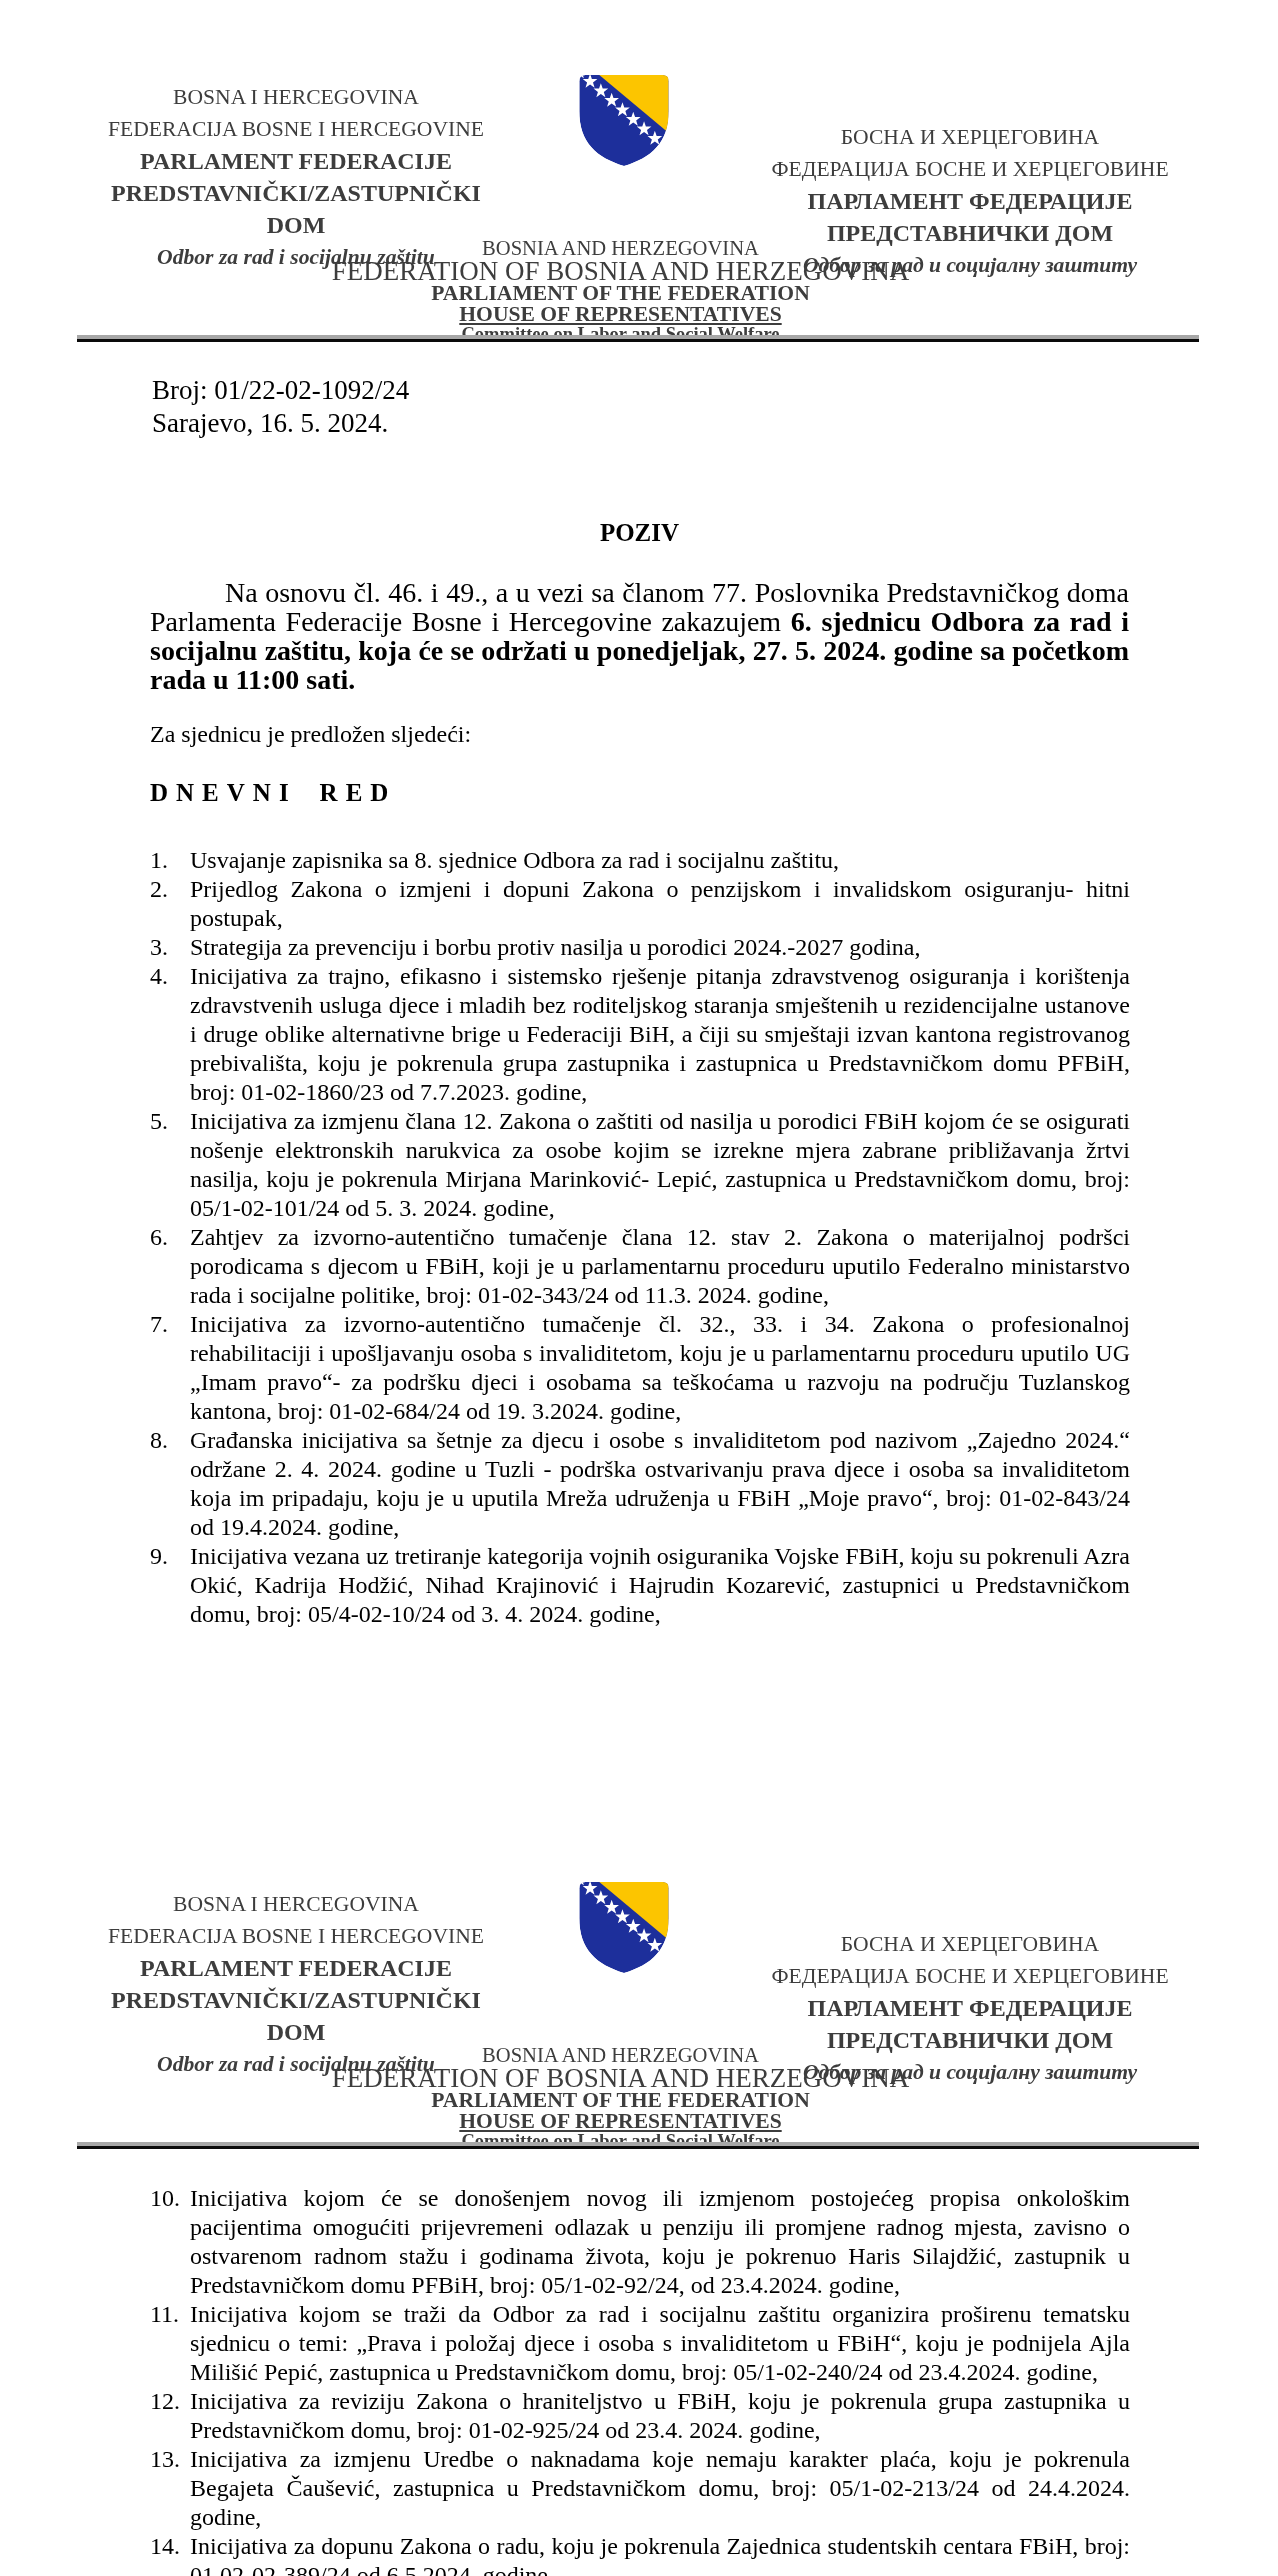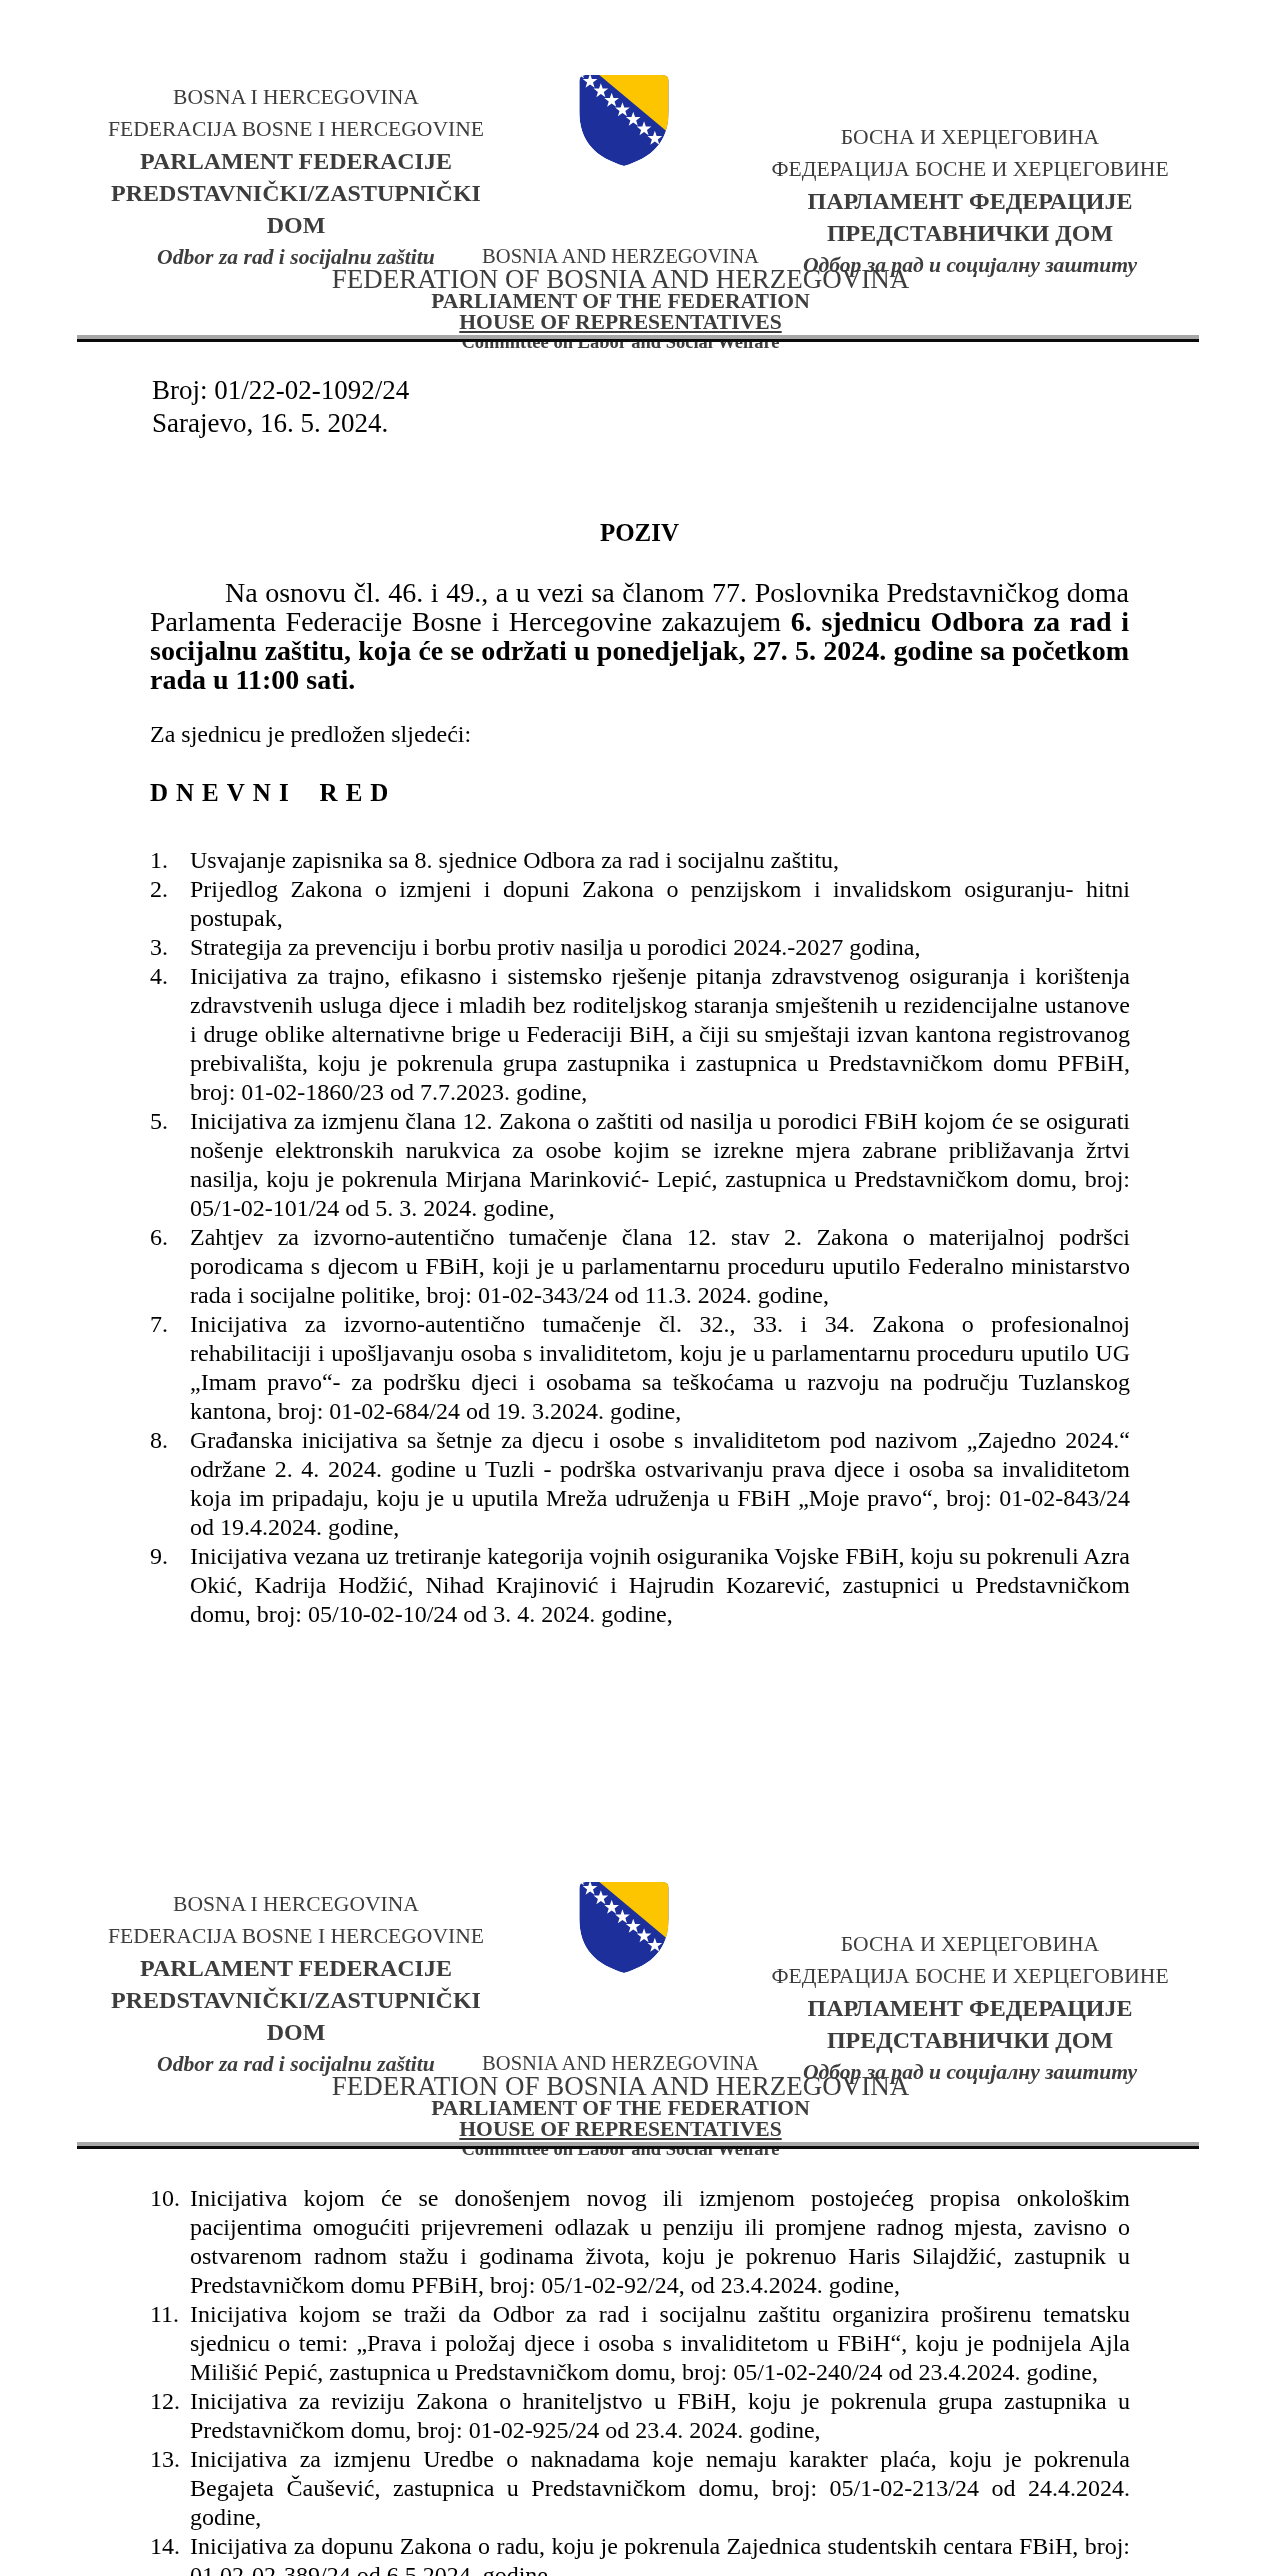--- a/index.html
+++ b/index.html
@@ -10,21 +10,21 @@
   }
   
   .lh-col{position:absolute;text-align:center;color:#3d3d3d;}
   .lh-left{top:81px;left:85px;width:422px;}
   .lh-right{top:81px;left:760px;width:420px;margin-top:40px;}
   .lh-l1,.lh-l2{font-size:21.6px;line-height:32px;font-weight:normal;}
   .lh-l3,.lh-l4{font-size:24px;line-height:32px;font-weight:bold;}
   .lh-l5{font-size:21.6px;line-height:32px;font-weight:bold;font-style:italic;}
   .coa{position:absolute;left:579px;top:75px;width:90px;height:91px;}
   .lh-en{position:absolute;top:236px;left:149px;width:943px;text-align:center;color:#3d3d3d;}
-  .en-l1{font-size:20.6px;line-height:24px;margin-top:8px;}
+  .en-l1{font-size:20.6px;line-height:24px;}
   .en-l2{font-size:27px;line-height:23px;}
   .en-l3{font-size:21.6px;line-height:21.6px;font-weight:bold;}
   .en-l4{font-size:21.6px;line-height:19.6px;font-weight:bold;text-decoration:underline;}
   .en-l5{font-size:18.5px;line-height:20.6px;font-weight:bold;}
   .rule{position:absolute;left:77px;width:1122px;height:7.2px;top:335px;}
   .rule .g{height:3.6px;background:#a7a7a7;}
   .rule .b{height:3.6px;background:#0a0a0a;}
   
   .doc-meta{position:absolute;left:152px;top:374px;font-size:27px;line-height:33px;}
   .addressee{position:absolute;left:152px;top:463px;font-size:25px;font-weight:bold;white-space:nowrap;}
@@ -115,21 +115,21 @@
 
   <div class="agenda-list list-p1">
     <div class="agenda-item"><span class="num">1.</span><span>Usvajanje zapisnika sa 8. sjednice Odbora za rad i socijalnu zaštitu,</span></div>
     <div class="agenda-item"><span class="num">2.</span><span>Prijedlog Zakona o izmjeni i dopuni Zakona o penzijskom i invalidskom osiguranju- hitni postupak,</span></div>
     <div class="agenda-item"><span class="num">3.</span><span>Strategija za prevenciju i borbu protiv nasilja u porodici 2024.-2027 godina,</span></div>
     <div class="agenda-item"><span class="num">4.</span><span>Inicijativa za trajno, efikasno i sistemsko rješenje pitanja zdravstvenog osiguranja i korištenja zdravstvenih usluga djece i mladih bez roditeljskog staranja smještenih u rezidencijalne ustanove i druge oblike alternativne brige u Federaciji BiH, a čiji su smještaji izvan kantona registrovanog prebivališta, koju je pokrenula grupa zastupnika i zastupnica u Predstavničkom domu PFBiH, broj: 01-02-1860/23 od 7.7.2023. godine,</span></div>
     <div class="agenda-item"><span class="num">5.</span><span>Inicijativa za izmjenu člana 12. Zakona o zaštiti od nasilja u porodici FBiH kojom će se osigurati nošenje elektronskih narukvica za osobe kojim se izrekne mjera zabrane približavanja žrtvi nasilja, koju je pokrenula Mirjana Marinković- Lepić, zastupnica u Predstavničkom domu, broj: 05/1-02-101/24 od 5. 3. 2024. godine,</span></div>
     <div class="agenda-item"><span class="num">6.</span><span>Zahtjev za izvorno-autentično tumačenje člana 12. stav 2. Zakona o materijalnoj podršci porodicama s djecom u FBiH, koji je u parlamentarnu proceduru uputilo Federalno ministarstvo rada i socijalne politike, broj: 01-02-343/24 od 11.3. 2024. godine,</span></div>
     <div class="agenda-item"><span class="num">7.</span><span>Inicijativa za izvorno-autentično tumačenje čl. 32., 33. i 34. Zakona o profesionalnoj rehabilitaciji i upošljavanju osoba s invaliditetom, koju je u parlamentarnu proceduru uputilo UG „Imam pravo“- za podršku djeci i osobama sa teškoćama u razvoju na području Tuzlanskog kantona, broj: 01-02-684/24 od 19. 3.2024. godine,</span></div>
     <div class="agenda-item"><span class="num">8.</span><span>Građanska inicijativa sa šetnje za djecu i osobe s invaliditetom pod nazivom „Zajedno 2024.“ održane 2. 4. 2024. godine u Tuzli - podrška ostvarivanju prava djece i osoba sa invaliditetom koja im pripadaju, koju je u uputila Mreža udruženja u FBiH „Moje pravo“, broj: 01-02-843/24 od 19.4.2024. godine,</span></div>
-    <div class="agenda-item"><span class="num">9.</span><span>Inicijativa vezana uz tretiranje kategorija vojnih osiguranika Vojske FBiH, koju su pokrenuli Azra Okić, Kadrija Hodžić, Nihad Krajinović i Hajrudin Kozarević, zastupnici u Predstavničkom domu, broj: 05/10-02-10/24 od 3. 4. 2024. godine,</span></div>
+    <div class="agenda-item"><span class="num">9.</span><span>Inicijativa vezana uz tretiranje kategorija vojnih osiguranika Vojske FBiH, koju su pokrenuli Azra Okić, Kadrija Hodžić, Nihad Krajinović i Hajrudin Kozarević, zastupnici u Predstavničkom domu, broj: 05/4-02-10/24 od 3. 4. 2024. godine,</span></div>
   </div>
 
   <div style="position:absolute;left:0;top:1807px;width:1278px;height:361px;">
     <div class="lh-col lh-left">
       <div class="lh-l1">BOSNA I HERCEGOVINA</div>
       <div class="lh-l2">FEDERACIJA BOSNE I HERCEGOVINE</div>
       <div class="lh-l3">PARLAMENT FEDERACIJE</div>
       <div class="lh-l4">PREDSTAVNIČKI/ZASTUPNIČKI DOM</div>
       <div class="lh-l5">Odbor za rad i socijalnu zaštitu</div>
     </div>

